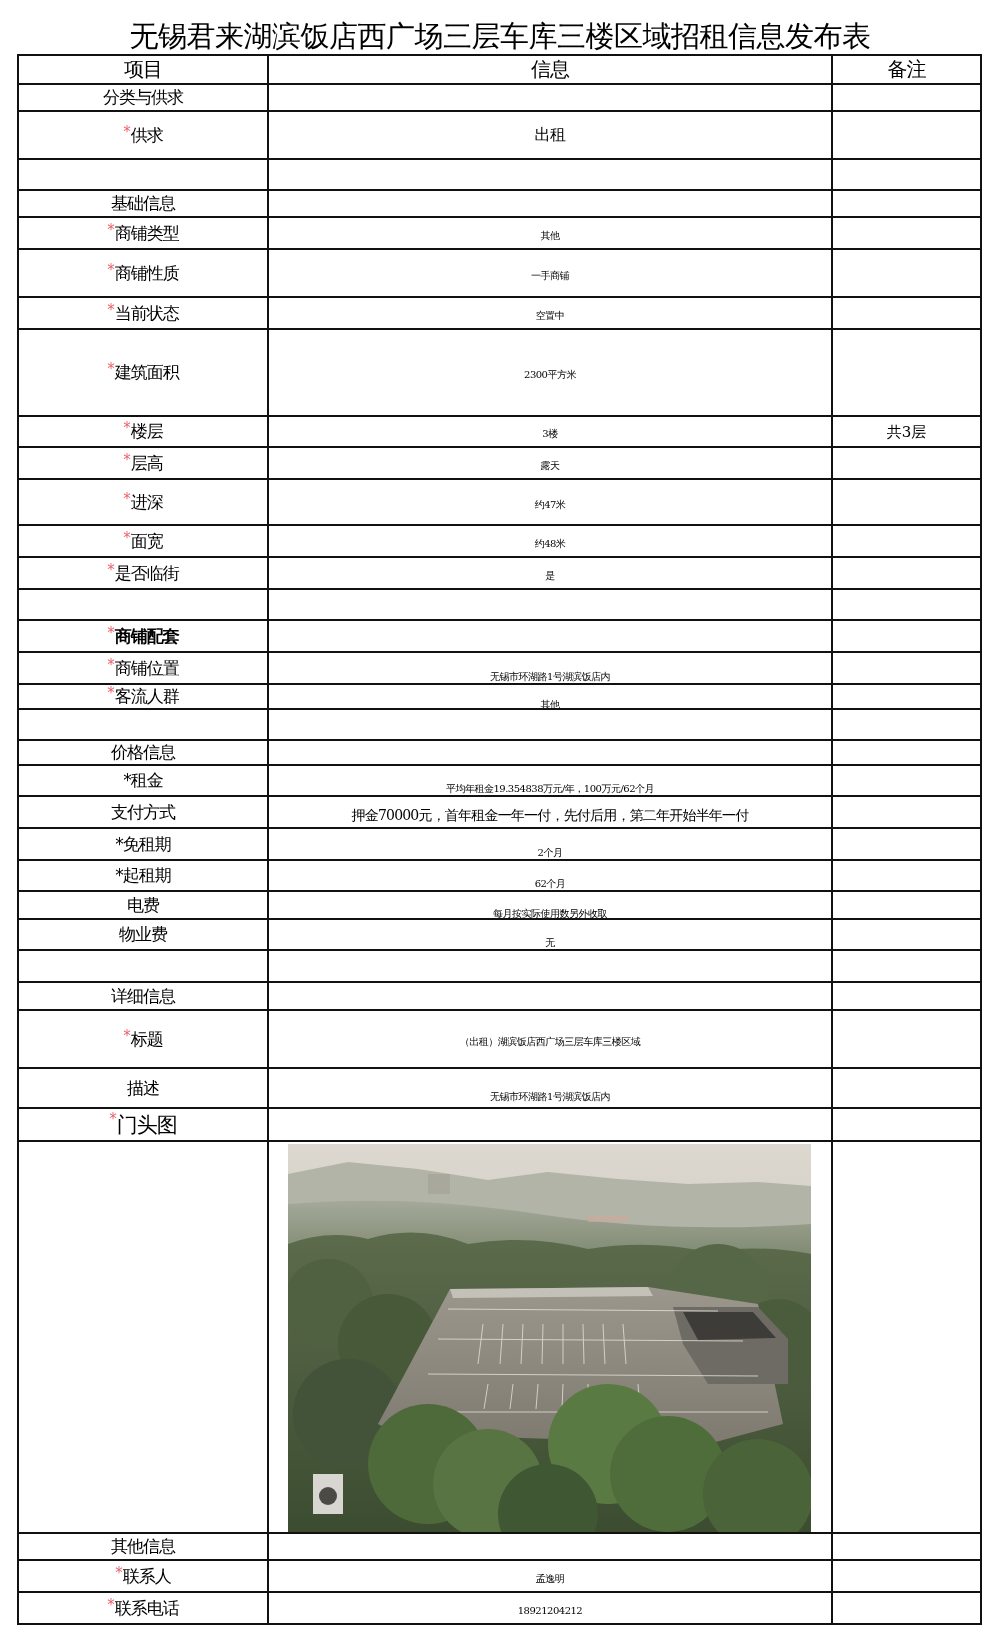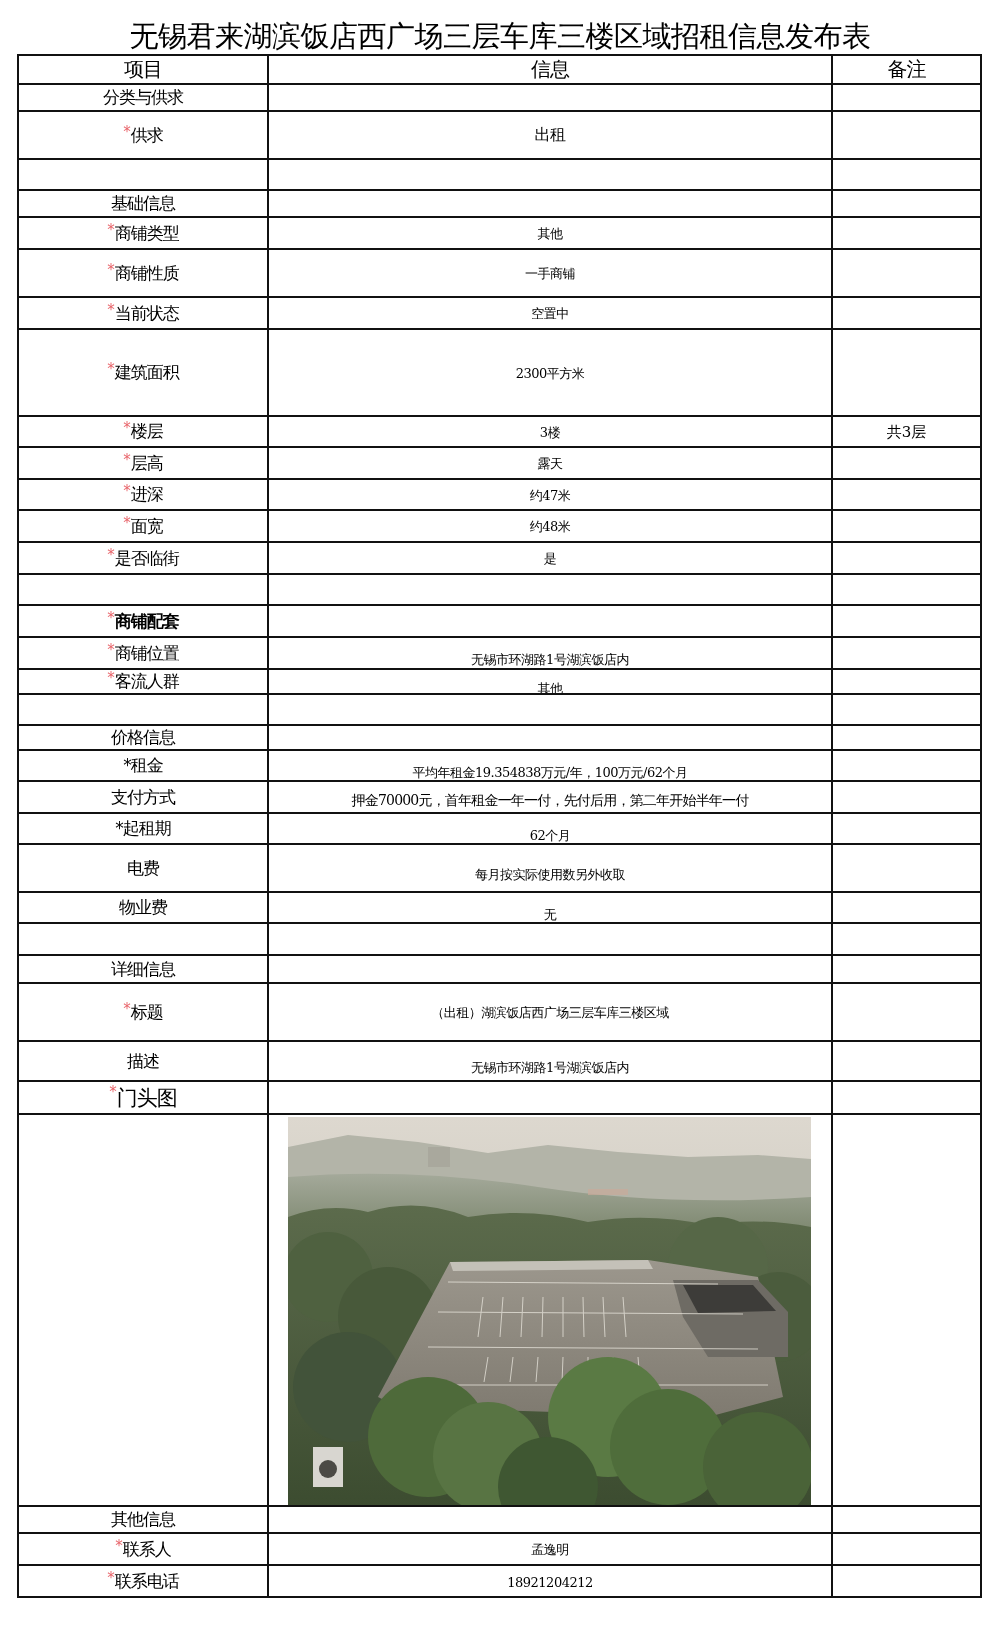--- a/index.html
+++ b/index.html
@@ -11,21 +11,21 @@
   table.sheet { position: absolute; left: 17px; top: 54px; width: 963px;
                 border-collapse: collapse; table-layout: fixed; }
   table.sheet td { border: 2px solid #111; padding: 0; text-align: center;
                    vertical-align: middle; overflow: hidden; white-space: nowrap; }
   col.c1 { width: 250px; } col.c2 { width: 564px; } col.c3 { width: 149px; }
   .lbl { font-family: "DejaVu Sans", sans-serif; font-size: 17px; letter-spacing: -1px; }
   .lbl.head { font-size: 20px; }
   .lbl.bold { font-weight: bold; }
   .lbl.big { font-size: 21px; }
   .req { color: #e8646a; font-size: 15px; vertical-align: top; position: relative; top: -1px; }
-  .val { font-family: "DejaVu Serif", serif; font-size: 13px; letter-spacing: -0.5px; }
+  .val { font-family: "DejaVu Serif", serif; font-size: 10px; letter-spacing: -0.5px; }
   .val.sans { font-family: "DejaVu Sans", sans-serif; font-size: 16px; }
   .val.low { position: relative; top: 6px; }
   .note { font-family: "DejaVu Serif", serif; font-size: 15px; }
   .photo-cell { position: relative; }
   .photo { position: absolute; left: 19px; top: 2px; width: 523px; height: 390px;
            overflow: hidden; background: #9aa39a; }
   .photo svg { display: block; }
 </style>
 </head>
 <body>
@@ -99,21 +99,21 @@
       <td><span class="val">3楼</span></td>
       <td><span class="note">共3层</span></td>
     </tr>
 
     <tr style="height:32px">
       <td><span class="req">*</span><span class="lbl">层高</span></td>
       <td><span class="val">露天</span></td>
       <td></td>
     </tr>
 
-    <tr style="height:31px">
+    <tr style="height:46px">
       <td><span class="req">*</span><span class="lbl">进深</span></td>
       <td><span class="val">约47米</span></td>
       <td></td>
     </tr>
 
     <tr style="height:32px">
       <td><span class="req">*</span><span class="lbl">面宽</span></td>
       <td><span class="val">约48米</span></td>
       <td></td>
     </tr>
@@ -165,28 +165,33 @@
       <td><span class="val low">平均年租金19.354838万元/年，100万元/62个月</span></td>
       <td></td>
     </tr>
 
     <tr style="height:32px">
       <td><span class="lbl">支付方式</span></td>
       <td><span class="val" style="font-size:14px;letter-spacing:-0.8px;position:relative;top:3px">押金70000元，首年租金一年一付，先付后用，第二年开始半年一付</span></td>
       <td></td>
     </tr>
 
+    <tr style="height:32px">
+      <td><span class="lbl">*</span><span class="lbl">免租期</span></td>
+      <td><span class="val low">2个月</span></td>
+      <td></td>
+    </tr>
 
     <tr style="height:31px">
       <td><span class="lbl">*</span><span class="lbl">起租期</span></td>
       <td><span class="val low">62个月</span></td>
       <td></td>
     </tr>
 
-    <tr style="height:48px">
+    <tr style="height:28px">
       <td><span class="lbl">电费</span></td>
       <td><span class="val low">每月按实际使用数另外收取</span></td>
       <td></td>
     </tr>
 
 
     <tr style="height:31px">
       <td><span class="lbl">物业费</span></td>
       <td><span class="val low">无</span></td>
       <td></td>

